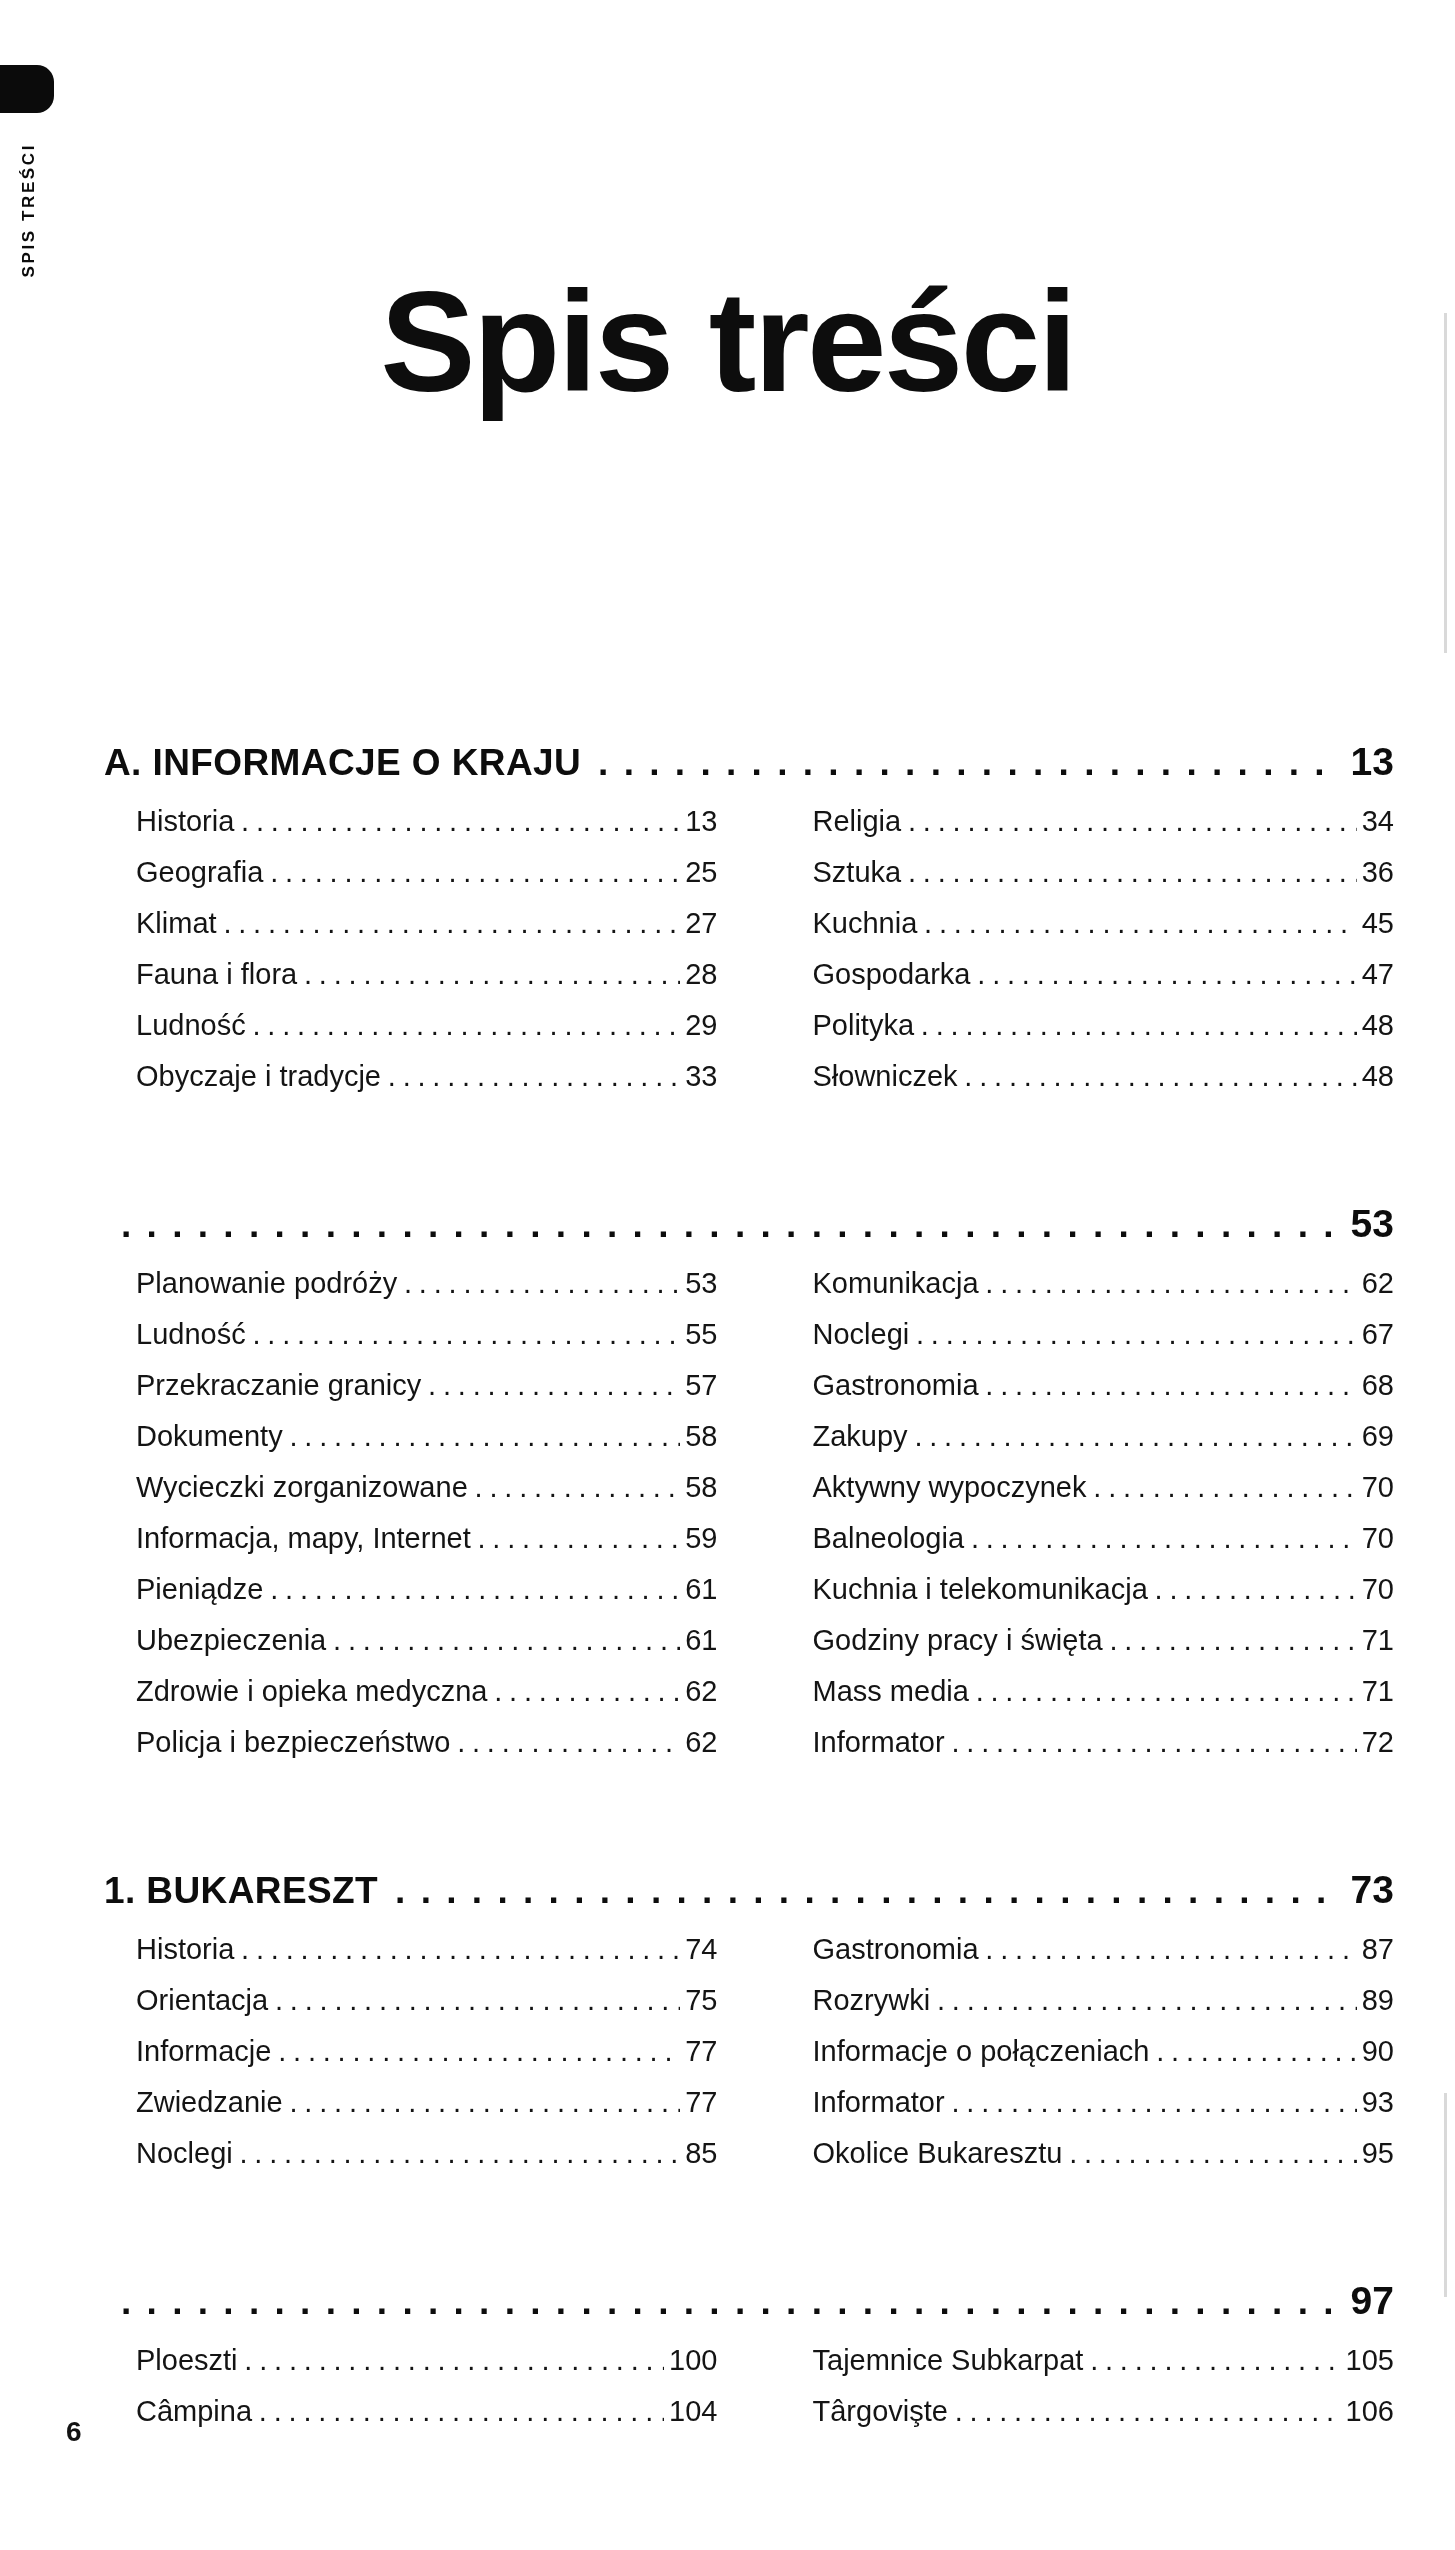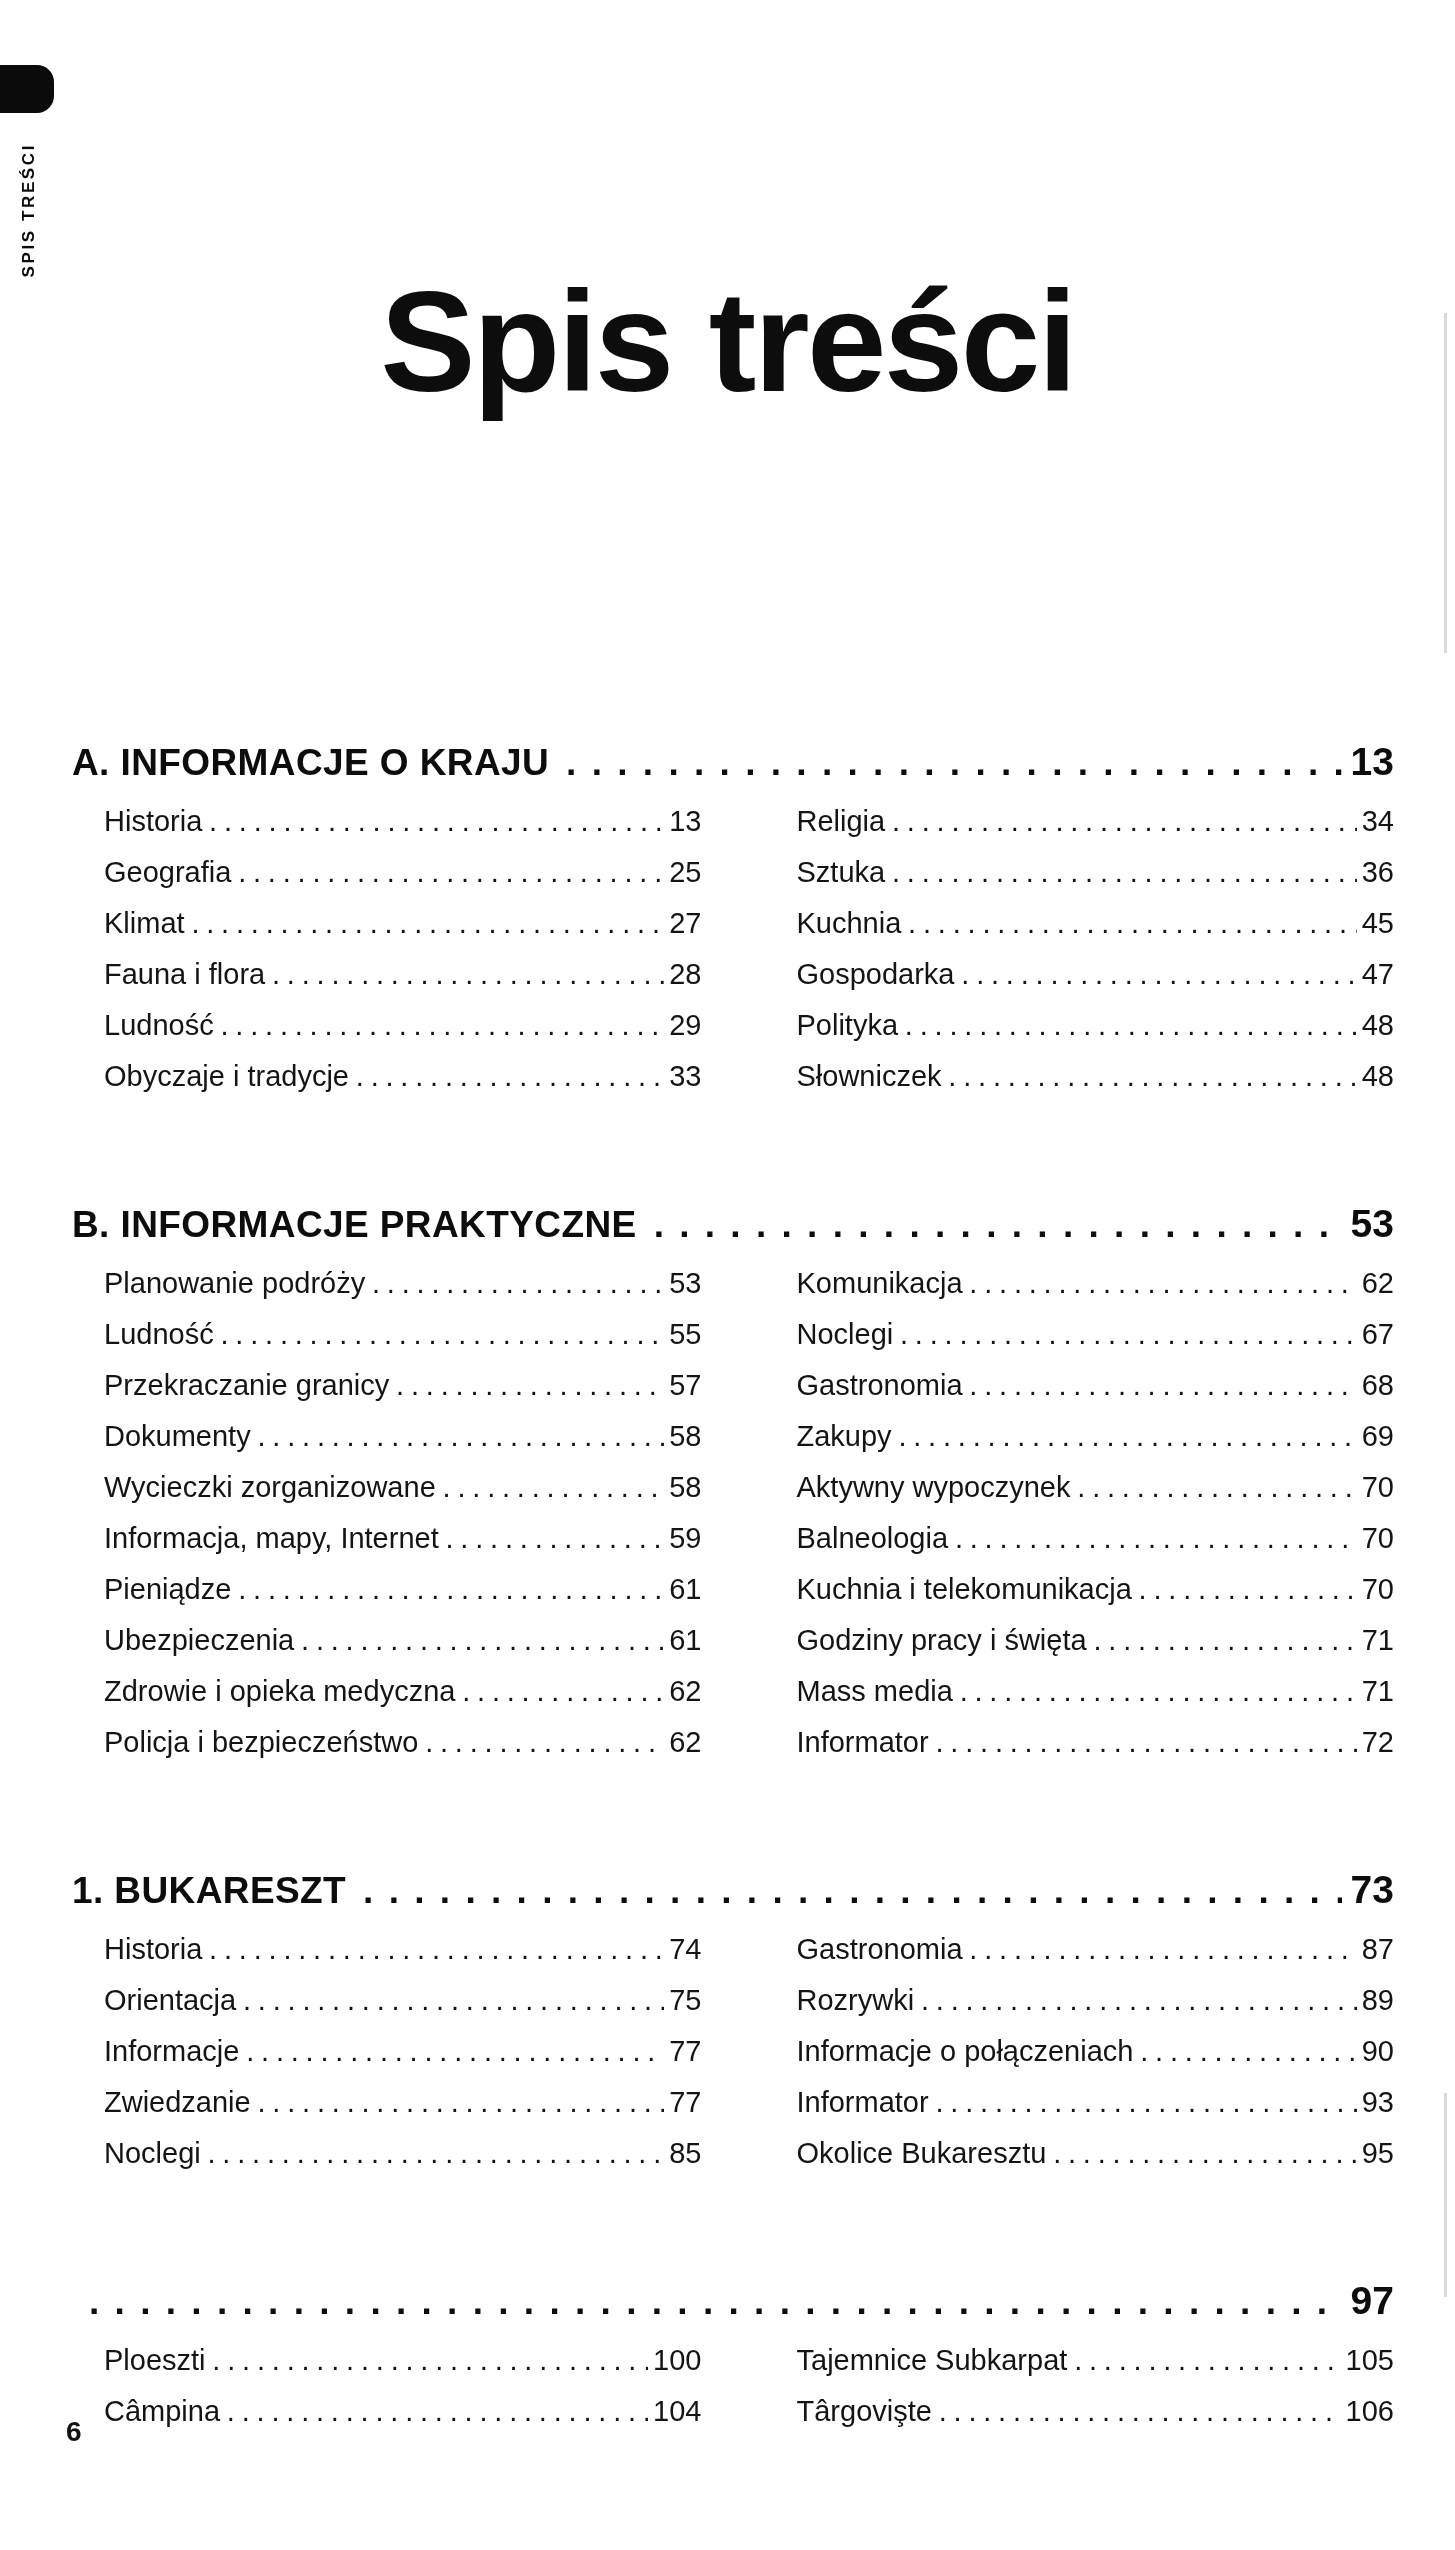--- a/index.html
+++ b/index.html
@@ -42,21 +42,21 @@
     margin: 0;
     padding-top: 270px;
     font-size: 143px;
     font-weight: 700;
     letter-spacing: -2.6px;
     line-height: 1;
     text-align: center;
     color: #0d0d0d;
   }
   .toc {
-    margin: 327px 61px 0 72px;
+    margin: 327px 61px 0 104px;
   }
   .toc-section + .toc-section {
     margin-top: 100px;
   }
   .sec-head {
     display: flex;
     align-items: baseline;
     font-weight: 700;
     color: #0d0d0d;
   }
@@ -204,21 +204,20 @@
             <div class="entry">
               <span class="entry-label">Słowniczek</span>
               <span class="leader leader-sm">..........................................................................................</span>
               <span class="entry-page">48</span>
             </div>
           </div>
         </div>
       </section>
       <section class="toc-section">
         <div class="sec-head">
-          <span class="sec-title">B. INFORMACJE PRAKTYCZNE</span>
           <span class="leader leader-lg">......................................................................</span>
           <span class="sec-page">53</span>
         </div>
         <div class="cols">
           <div class="col">
             <div class="entry">
               <span class="entry-label">Planowanie podróży</span>
               <span class="leader leader-sm">..........................................................................................</span>
               <span class="entry-page">53</span>
             </div>

